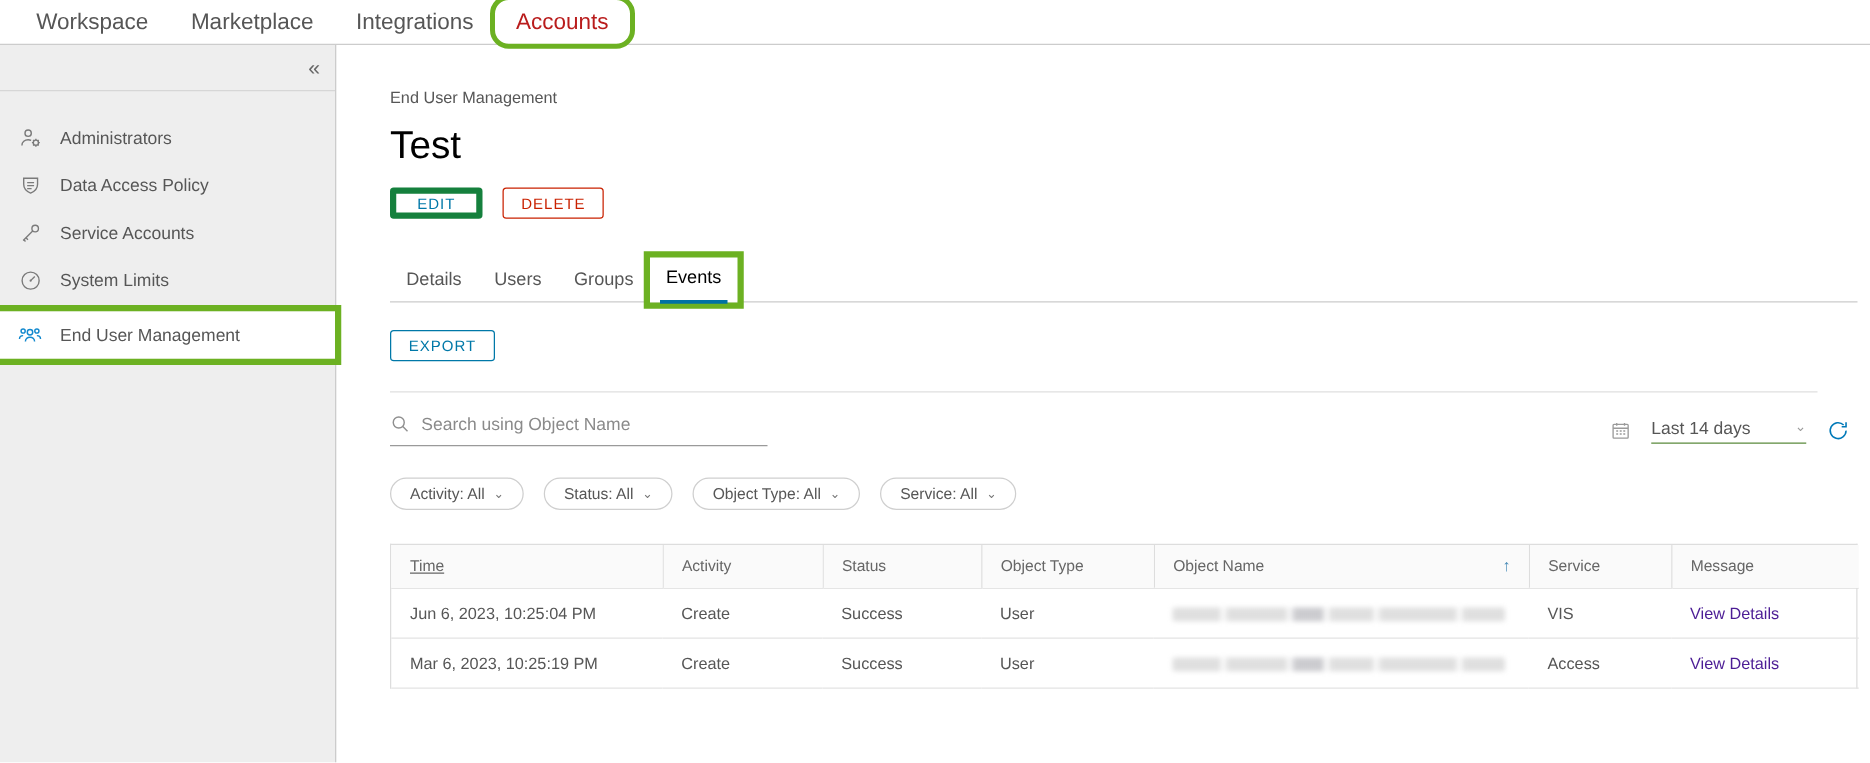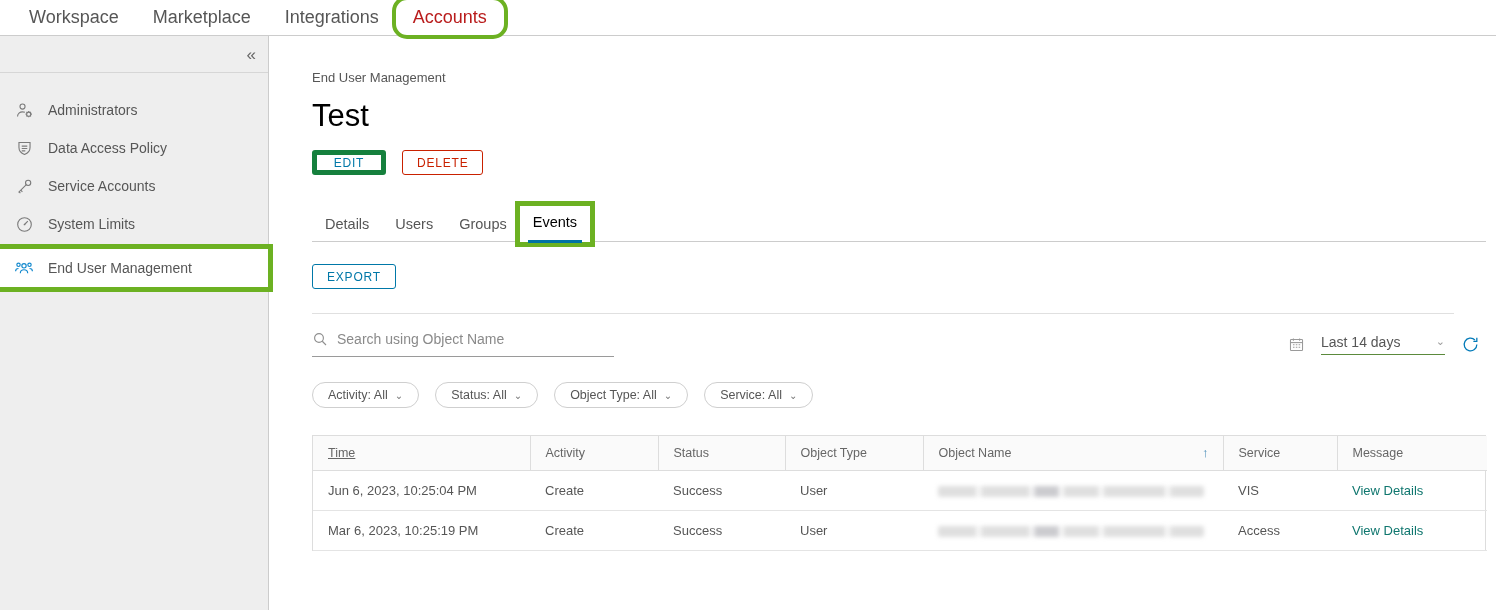--- a/index.html
+++ b/index.html
@@ -347,21 +347,21 @@
     white-space: nowrap;
     overflow: hidden;
   }
   .sort-arrow {
     position: absolute;
     right: 14px;
     top: 9px;
     color: #4a8cb8;
     font-size: 13px;
   }
-  .link { color: #0f766e; cursor: pointer; }
+  .link { color: #4c1d95; cursor: pointer; }
   .redacted {
     display: inline-block;
     width: 266px;
     height: 11px;
     border-radius: 2px;
     background: linear-gradient(90deg,
       rgba(150,150,150,0.30) 0%, rgba(150,150,150,0.30) 14%,
       rgba(255,255,255,0.0) 15%,
       rgba(150,150,150,0.30) 17%, rgba(150,150,150,0.30) 34%,
       rgba(255,255,255,0.0) 35%,

